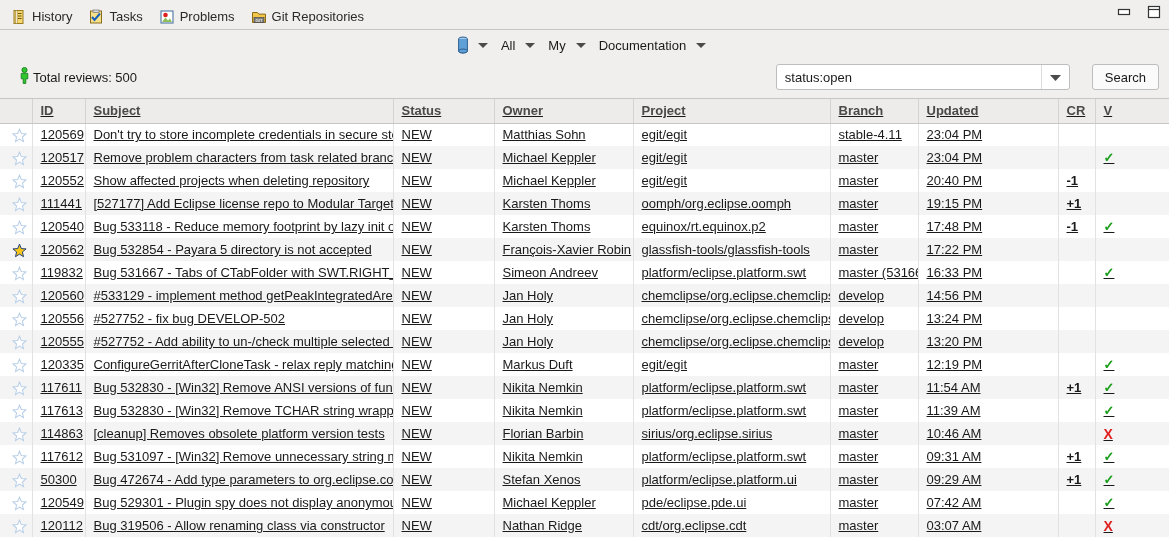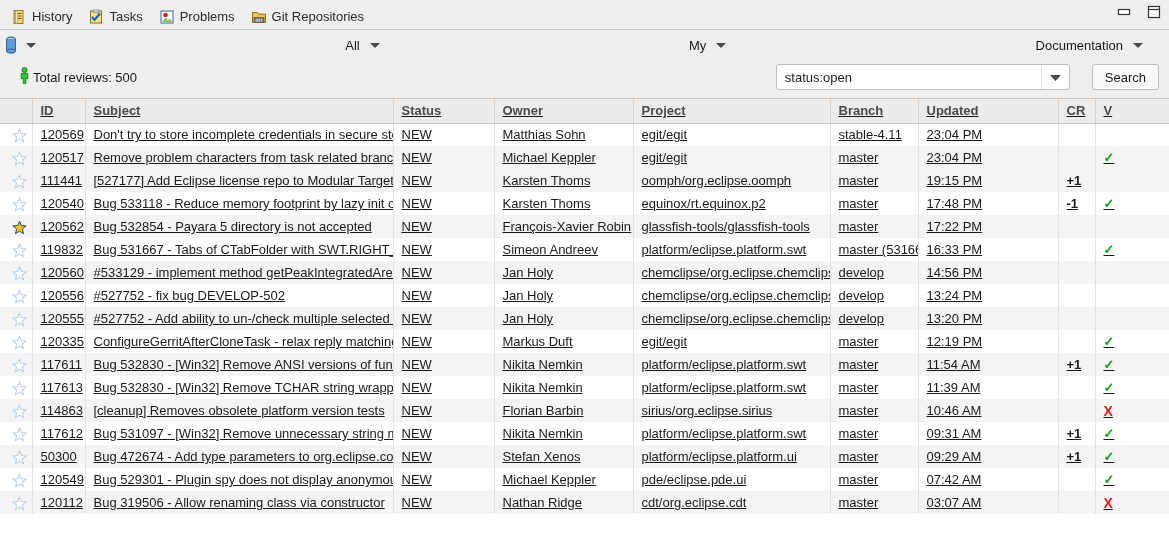--- a/index.html
+++ b/index.html
@@ -58,22 +58,22 @@
   .winbtns {
     position: absolute; right: 6px; top: 4px;
     display: flex; align-items: center; gap: 12px;
     z-index: 5;
   }
   .winbtn { width: 18px; height: 16px; display: flex; align-items: center; justify-content: center; }
 
   
   .filterbar {
     height: 30px;
-    display: flex; align-items: center; justify-content: space-between;
-    padding-right: 22px;
+    display: flex; align-items: center; justify-content: center;
+    padding-right: 7px;
     gap: 3px;
     background: #f0efee;
   }
   .fitem { display: flex; align-items: center; height: 24px; }
   .flabel { font-size: 13px; color: #1a1a1a; padding: 0 6px; }
   .arrow {
     width: 18px; height: 22px; display: flex; align-items: center; justify-content: center;
   }
   .arrow i {
     display:block; width: 0; height: 0;
@@ -319,20 +319,34 @@
             <td>120517</td>
             <td>Remove problem characters from task related branch</td>
             <td>NEW</td>
             <td>Michael Keppler</td>
             <td>egit/egit</td>
             <td>master</td>
             <td>23:04 PM</td>
             <td class="cr "></td>
             <td class="v"><span class="v-ok">✓</span></td>
           </tr>
+          <tr class="norm">
+            <td class="starcell"><svg class="star" viewBox="0 0 16 16">
+                <polygon points="8,1.2 9.9,5.9 15,6.3 11.1,9.6 12.3,14.6 8,11.9 3.7,14.6 4.9,9.6 1,6.3 6.1,5.9" fill="#ffffff" stroke="#b9cfe8" stroke-width="1.1"></polygon>
+              </svg></td>
+            <td>120552</td>
+            <td>Show affected projects when deleting repository</td>
+            <td>NEW</td>
+            <td>Michael Keppler</td>
+            <td>egit/egit</td>
+            <td>master</td>
+            <td>20:40 PM</td>
+            <td class="cr cr-neg">-1</td>
+            <td class="v"></td>
+          </tr>
           <tr class="alt">
             <td class="starcell"><svg class="star" viewBox="0 0 16 16">
                 <polygon points="8,1.2 9.9,5.9 15,6.3 11.1,9.6 12.3,14.6 8,11.9 3.7,14.6 4.9,9.6 1,6.3 6.1,5.9" fill="#ffffff" stroke="#b9cfe8" stroke-width="1.1"></polygon>
               </svg></td>
             <td>111441</td>
             <td>[527177] Add Eclipse license repo to Modular Target b</td>
             <td>NEW</td>
             <td>Karsten Thoms</td>
             <td>oomph/org.eclipse.oomph</td>
             <td>master</td>

